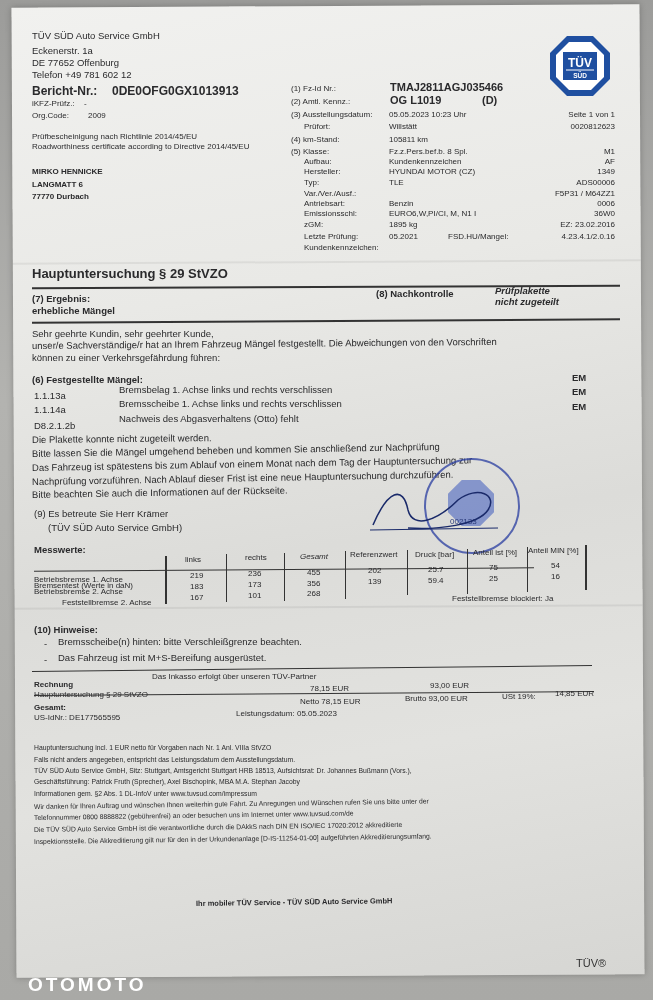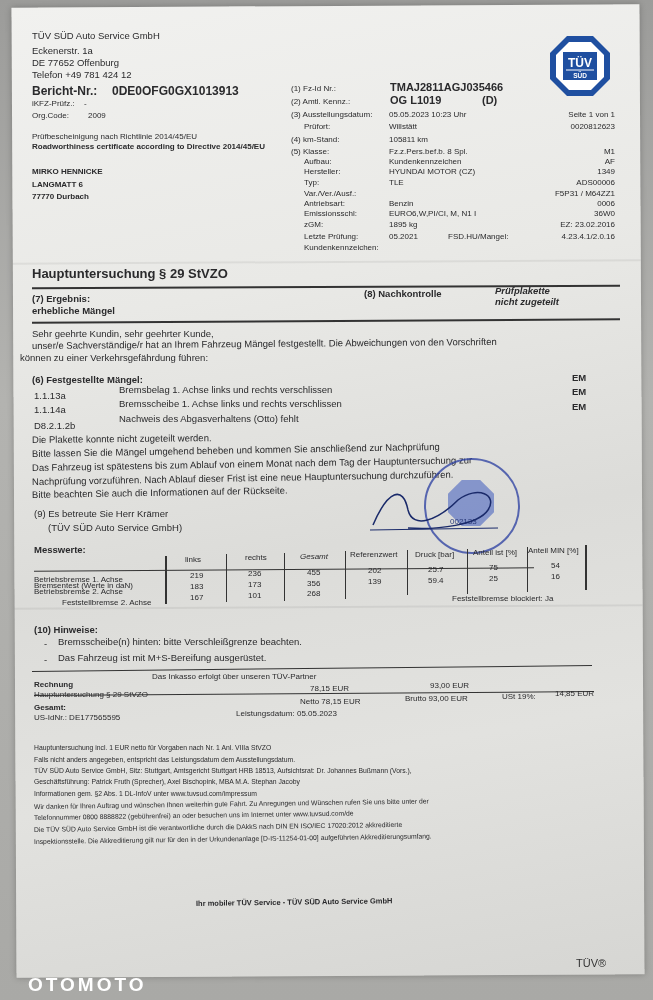--- a/index.html
+++ b/index.html
@@ -25,31 +25,31 @@
 
 <div class="paper">
   <div class="fold" style="top:255px;"></div>
   <div class="fold" style="top:600px;"></div>
 </div>
 
 <div>
   <div class="abs small" style="left:32px;top:30px;">TÜV SÜD Auto Service GmbH</div>
   <div class="abs small" style="left:32px;top:45px;">Eckenerstr. 1a</div>
   <div class="abs small" style="left:32px;top:57px;">DE 77652 Offenburg</div>
-  <div class="abs small" style="left:32px;top:69px;">Telefon +49 781 424 12</div>
+  <div class="abs small" style="left:32px;top:69px;">Telefon +49 781 602 12</div>
 </div>
 
 <div class="abs bold" style="left:32px;top:84px;font-size:12px;">Bericht-Nr.:</div>
 <div class="abs bold" style="left:112px;top:84px;font-size:12px;">0DE0OFG0GX1013913</div>
 <div class="abs tiny" style="left:32px;top:99px;">iKFZ-Prüfz.:</div>
 <div class="abs tiny" style="left:84px;top:99px;">-</div>
 <div class="abs tiny" style="left:32px;top:111px;">Org.Code:</div>
 <div class="abs tiny" style="left:88px;top:111px;">2009</div>
 <div class="abs tiny" style="left:32px;top:132px;">Prüfbescheinigung nach Richtlinie 2014/45/EU</div>
-<div class="abs tiny" style="left:32px;top:142px;font-weight:bold;">Roadworthiness certificate according to Directive 2014/45/EU</div>
+<div class="abs tiny" style="left:32px;top:142px;">Roadworthiness certificate according to Directive 2014/45/EU</div>
 
 <div>
   <div class="abs tiny bold" style="left:32px;top:167px;">MIRKO HENNICKE</div>
   <div class="abs tiny bold" style="left:32px;top:180px;">LANGMATT 6</div>
   <div class="abs tiny bold" style="left:32px;top:192px;">77770 Durbach</div>
 </div>
 
 <div>
   <div class="abs tiny" style="left:291px;top:84px;">(1) Fz-Id Nr.:</div>
   <div class="abs bold" style="left:390px;top:81px;font-size:11px;">TMAJ2811AGJ035466</div>
@@ -101,29 +101,29 @@
   <rect x="15" y="18" width="34" height="28" fill="#1f4fa0"></rect>
   <text x="32" y="33" fill="#fff" font-size="12" font-weight="bold" text-anchor="middle" font-family="Liberation Sans, sans-serif">TÜV</text>
   <line x1="18" y1="36" x2="46" y2="36" stroke="#fff" stroke-width="1"></line>
   <text x="32" y="44" fill="#fff" font-size="6.5" font-weight="bold" text-anchor="middle" font-family="Liberation Sans, sans-serif">SÜD</text>
 </svg>
 
 <div class="abs bold" style="left:32px;top:266px;font-size:13px;">Hauptuntersuchung § 29 StVZO</div>
 <div class="hr" style="left:32px;top:286px;width:588px;transform:rotate(-0.25deg);"></div>
 <div class="abs small bold" style="left:32px;top:293px;">(7) Ergebnis:</div>
 <div class="abs small bold" style="left:32px;top:305px;">erhebliche Mängel</div>
-<div class="abs small bold" style="left:364px;top:288px;text-align:center;">(8) Nachkontrolle</div>
+<div class="abs small bold" style="left:376px;top:288px;text-align:center;">(8) Nachkontrolle</div>
 <div class="abs small bold" style="left:495px;top:285px;font-style:italic;">Prüfplakette</div>
 <div class="abs small bold" style="left:495px;top:296px;font-style:italic;">nicht zugeteilt</div>
 <div class="hr" style="left:32px;top:320px;width:588px;transform:rotate(-0.35deg);"></div>
 
 <div>
   <div class="abs small" style="left:32px;top:328px;">Sehr geehrte Kundin, sehr geehrter Kunde,</div>
   <div class="abs small" style="left:32px;top:340px;transform:rotate(-0.5deg);transform-origin:left;">unser/e Sachverständige/r hat an Ihrem Fahrzeug Mängel festgestellt. Die Abweichungen von den Vorschriften</div>
-  <div class="abs small" style="left:20px;top:352px;">können zu einer Verkehrsgefährdung führen:</div>
+  <div class="abs small" style="left:32px;top:352px;">können zu einer Verkehrsgefährdung führen:</div>
 </div>
 
 <div>
   <div class="abs small bold" style="left:32px;top:374px;">(6) Festgestellte Mängel:</div>
   <div>
     <div class="abs small" style="left:34px;top:390px;">1.1.13a</div>
     <div class="abs small" style="left:119px;top:384px;">Bremsbelag 1. Achse links und rechts verschlissen</div>
     <div class="abs small bold" style="left:572px;top:372px;">EM</div>
   </div>
   <div>

